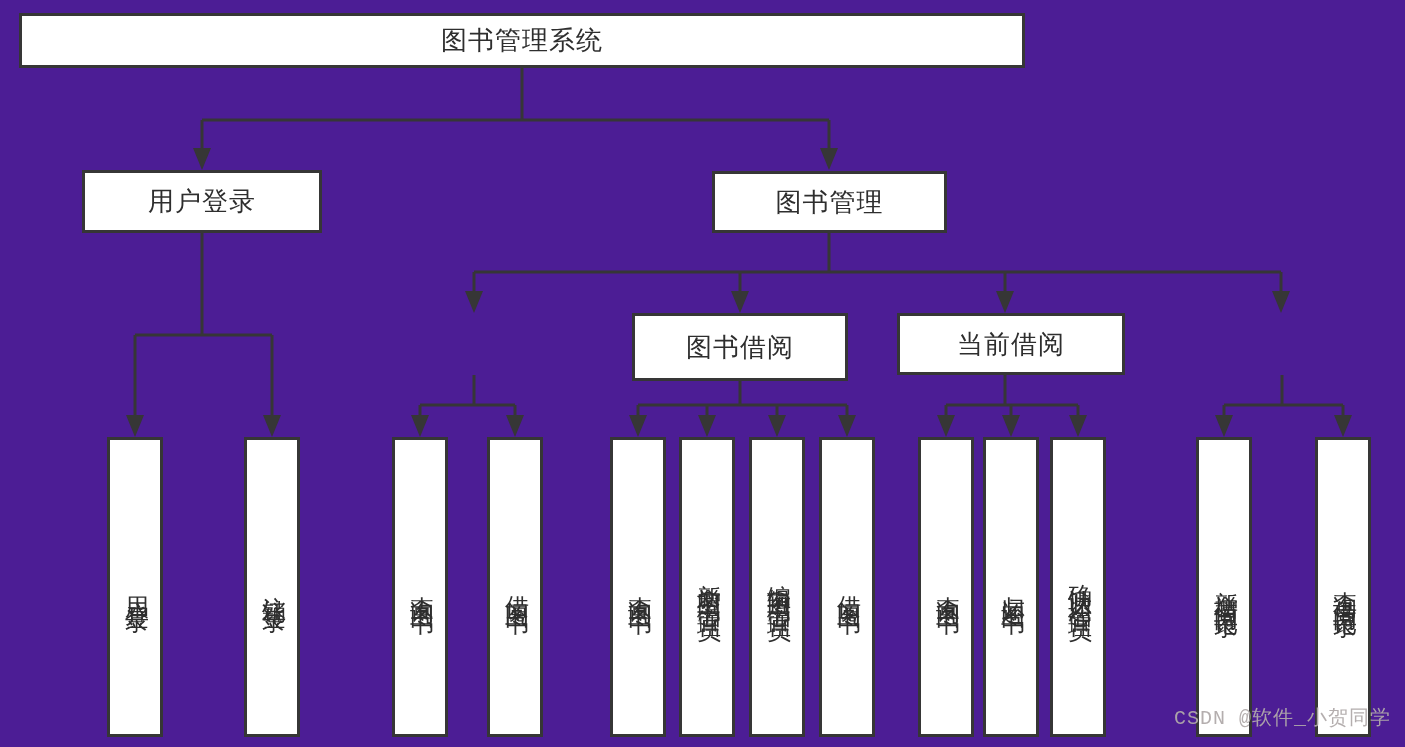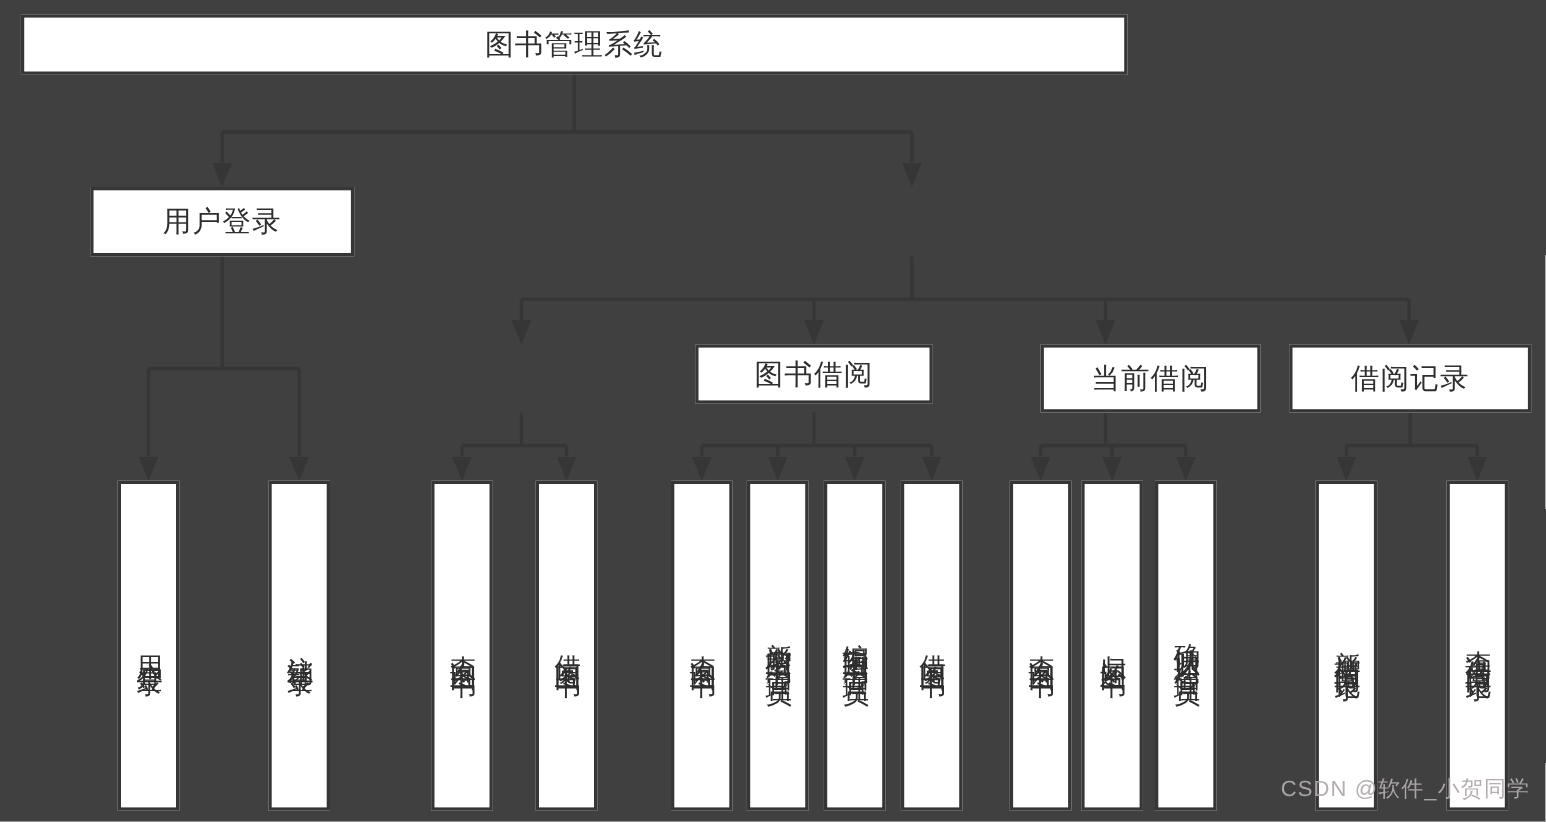--- a/index.html
+++ b/index.html
@@ -1,20 +1,20 @@
 <!DOCTYPE html>
 <html><head>
 <meta charset="utf-8">
 <style>
   html,body{margin:0;padding:0;background:#ffffff;}
   .stage{
     position:relative;
     width:1405px;height:747px;
-    background:#404040;
-    font-family:Liberation Sans, sans-serif;
+    background:#4c1d95;
+    font-family:Liberation Mono, monospace;
     overflow:hidden;
   }
   .wires{position:absolute;left:0;top:0;width:1405px;height:747px;}
   .box{
     position:absolute;
     box-sizing:border-box;
     background:#ffffff;
     border:3px solid #363636;
     display:flex;align-items:center;justify-content:center;
     color:#2e2e2e;
@@ -82,29 +82,29 @@
     </g>
   </svg>
 
   <div class="box h-node" style="left:19px;top:13px;width:1006px;height:55px">
     <span>图书管理系统</span>
   </div>
 
   <div class="box h-node" style="left:82px;top:170px;width:240px;height:63px">
     <span>用户登录</span>
   </div>
+  <div class="box h-node" style="left:712px;top:171px;width:235px;height:62px">
+    <span>图书管理</span>
+  </div>
 
-  <div class="box h-node" style="left:632px;top:313px;width:216px;height:54px">
+  <div class="box h-node" style="left:632px;top:313px;width:216px;height:68px">
     <span>图书借阅</span>
   </div>
-  <div class="box h-node" style="left:946px;top:313px;width:200px;height:62px">
+  <div class="box h-node" style="left:897px;top:313px;width:228px;height:62px">
     <span>当前借阅</span>
-  </div>
-  <div class="box h-node" style="left:1172px;top:313px;width:220px;height:62px">
-    <span>借阅记录</span>
   </div>
 
   <div class="box v-node" style="left:107px">
     <span>用户登录</span>
   </div>
   <div class="box v-node" style="left:244px">
     <span>注销登录</span>
   </div>
 
   <div class="box v-node" style="left:392px">

